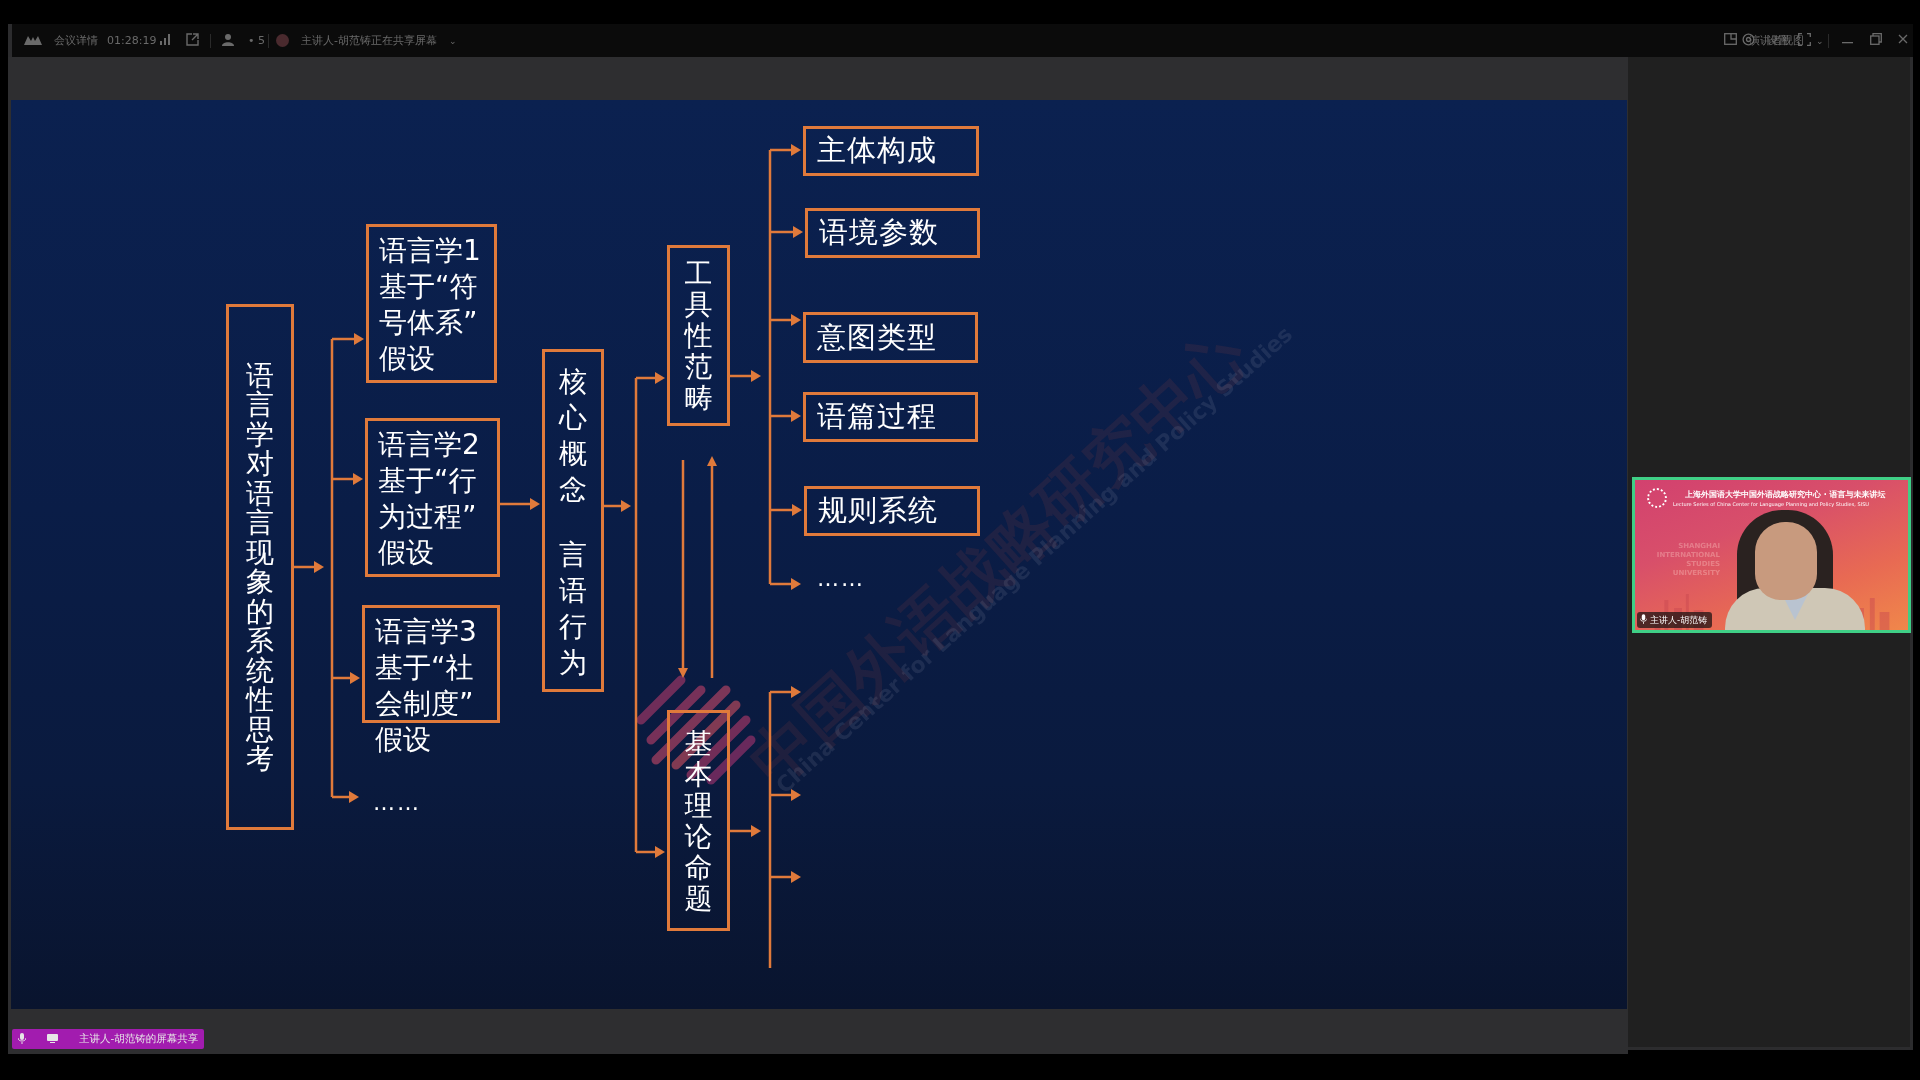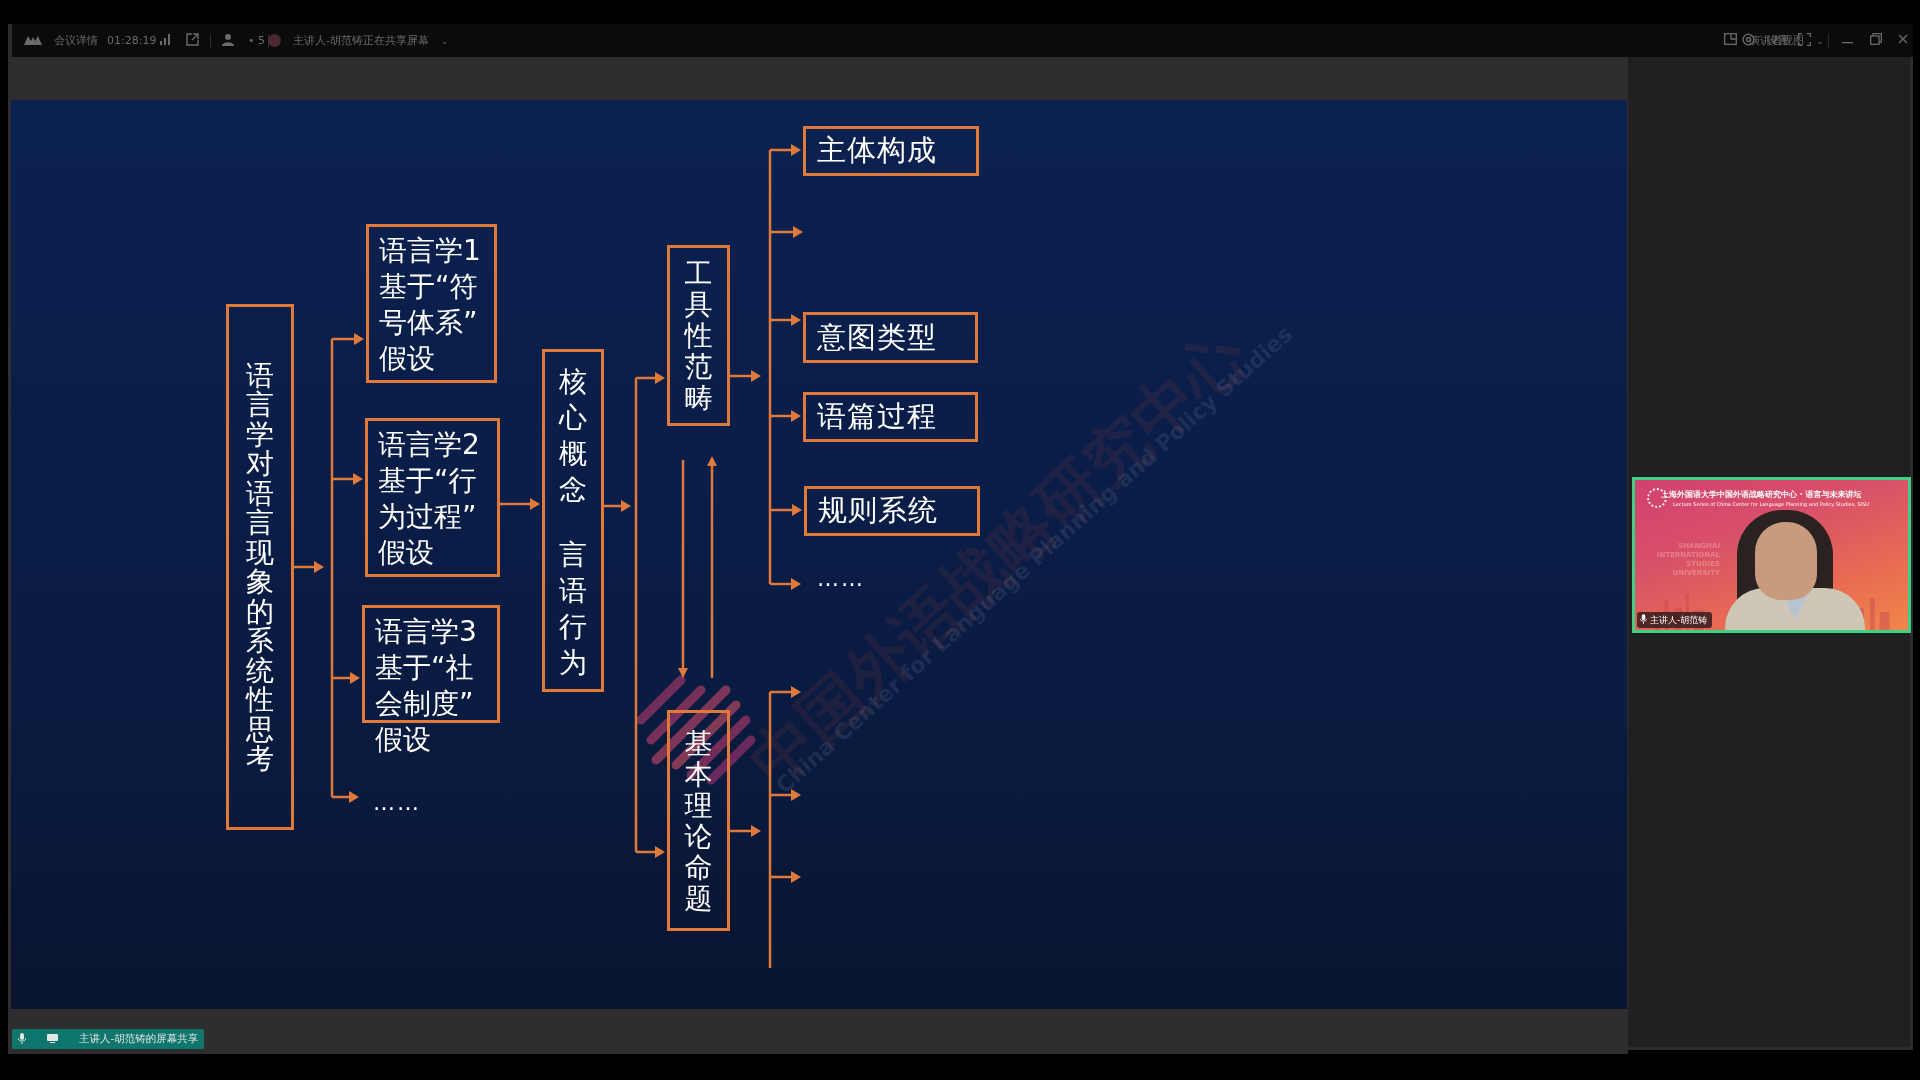--- a/index.html
+++ b/index.html
@@ -26,31 +26,31 @@
     font-size: 28px; line-height: 36px; }
   .vtext span { display: block; }
   .htext { font-size: 28px; line-height: 36px; padding: 6px 0 0 10px; }
   .rtext { font-size: 29px; display: flex; align-items: center; padding-left: 11px; letter-spacing: 1px; }
   .dots { position: absolute; color: #fff; font-size: 22px; letter-spacing: 2px; }
 
   .wm { position: absolute; color: rgba(180,70,60,0.13); font-weight: bold; white-space: nowrap;
     transform-origin: left top; }
 
   
-  #share-label { position: absolute; left: 12px; top: 1029px; height: 20px; background: #0f766e;
+  #share-label { position: absolute; left: 12px; top: 1029px; height: 20px; background: #a21caf;
     border-radius: 2px; display: flex; align-items: center; gap: 21px; padding: 0 6px 0 6px;
     color: #e6e6e6; font-size: 10.5px; }
 
   
   #side { position: absolute; left: 1628px; top: 57px; width: 285px; height: 993px; background: #202020;
     border-right: 3px solid #2c2c2e; border-bottom: 3px solid #2c2c2e; }
   #video { position: absolute; left: 1632px; top: 477px; width: 279px; height: 156px;
     border: 3px solid #3fcf86; overflow: hidden;
     background: linear-gradient(160deg, #d2416f 0%, #d84f6a 35%, #e86a53 70%, #f0874a 100%); }
-  #video .banner-cn { position: absolute; left: 26px; top: 9px; font-size: 8px; color: #fff; font-weight: bold; white-space: nowrap; }
+  #video .banner-cn { position: absolute; left: 50px; top: 9px; font-size: 8px; color: #fff; font-weight: bold; white-space: nowrap; }
   #video .banner-en { position: absolute; left: 38px; top: 21px; font-size: 5px; color: #fff; white-space: nowrap; }
   #video .logo { position: absolute; left: 12px; top: 8px; width: 20px; height: 20px; border-radius: 50%;
     border: 2px dotted #fff; }
   #video .ghost { position: absolute; left: 20px; top: 62px; color: rgba(255,210,200,0.35); font-size: 7px;
     font-weight: bold; line-height: 9px; text-align: right; width: 65px; }
   #video .city { position: absolute; bottom: 0; height: 40px; width: 100%; }
   #video .person-hair { position: absolute; left: 102px; top: 30px; width: 96px; height: 100px;
     background: #2a2220; border-radius: 45px 45px 10px 10px; }
   #video .person-face { position: absolute; left: 120px; top: 42px; width: 62px; height: 78px;
     background: #c89a7e; border-radius: 30px 30px 26px 26px; }
@@ -97,21 +97,21 @@
     <div class="tb" style="left:210px;">
       <span>
         <svg width="14" height="13" viewBox="0 0 14 13">
             <circle cx="6" cy="4" r="3" fill="#6a6a6a"></circle>
             <path d="M0 13 C0 8 12 8 12 13 Z" fill="#6a6a6a"></path>
           </svg>
       </span>
       <span>• 5</span>
     </div>
     <div class="sep" style="left:256px;"></div>
-    <div class="tb" style="left:256px;">
+    <div class="tb" style="left:264px;">
       <span style="display:inline-block;width:13px;height:13px;border-radius:50%;background:#4a2a2e;"></span>
       <span>主讲人-胡范铸正在共享屏幕</span>
       <span style="font-size:9px;">⌄</span>
     </div>
 
     <div class="tb" style="left:1712px;">
       <span>
         <svg width="13" height="12" viewBox="0 0 13 12">
             <rect x="0.7" y="0.7" width="11.6" height="10.6" stroke="#6a6a6a" fill="none" stroke-width="1.3"></rect>
             <path d="M7 0.7 V6 H12.3" stroke="#6a6a6a" fill="none" stroke-width="1.3"></path>
@@ -291,20 +291,21 @@
       <div class="box vtext" id="basic-box" style="left:656px; top:610px; width:63px; height:221px;">
           <span style="line-height: 31px;">基</span>
           <span style="line-height: 31px;">本</span>
           <span style="line-height: 31px;">理</span>
           <span style="line-height: 31px;">论</span>
           <span style="line-height: 31px;">命</span>
           <span style="line-height: 31px;">题</span>
         </div>
 
       <div class="box rtext" style="left:792px; top:26px; width:176px; height:50px;">主体构成</div>
+      <div class="box rtext" style="left:794px; top:108px; width:175px; height:50px;">语境参数</div>
       <div class="box rtext" style="left:792px; top:212px; width:175px; height:51px;">意图类型</div>
       <div class="box rtext" style="left:792px; top:292px; width:175px; height:50px;">语篇过程</div>
       <div class="box rtext" style="left:793px; top:386px; width:176px; height:50px;">规则系统</div>
       <div class="dots" style="left:806px; top:466px;">……</div>
     </div>
 
     <div id="share-label-wrap"></div>
   </div>
 
   <div id="share-label">

